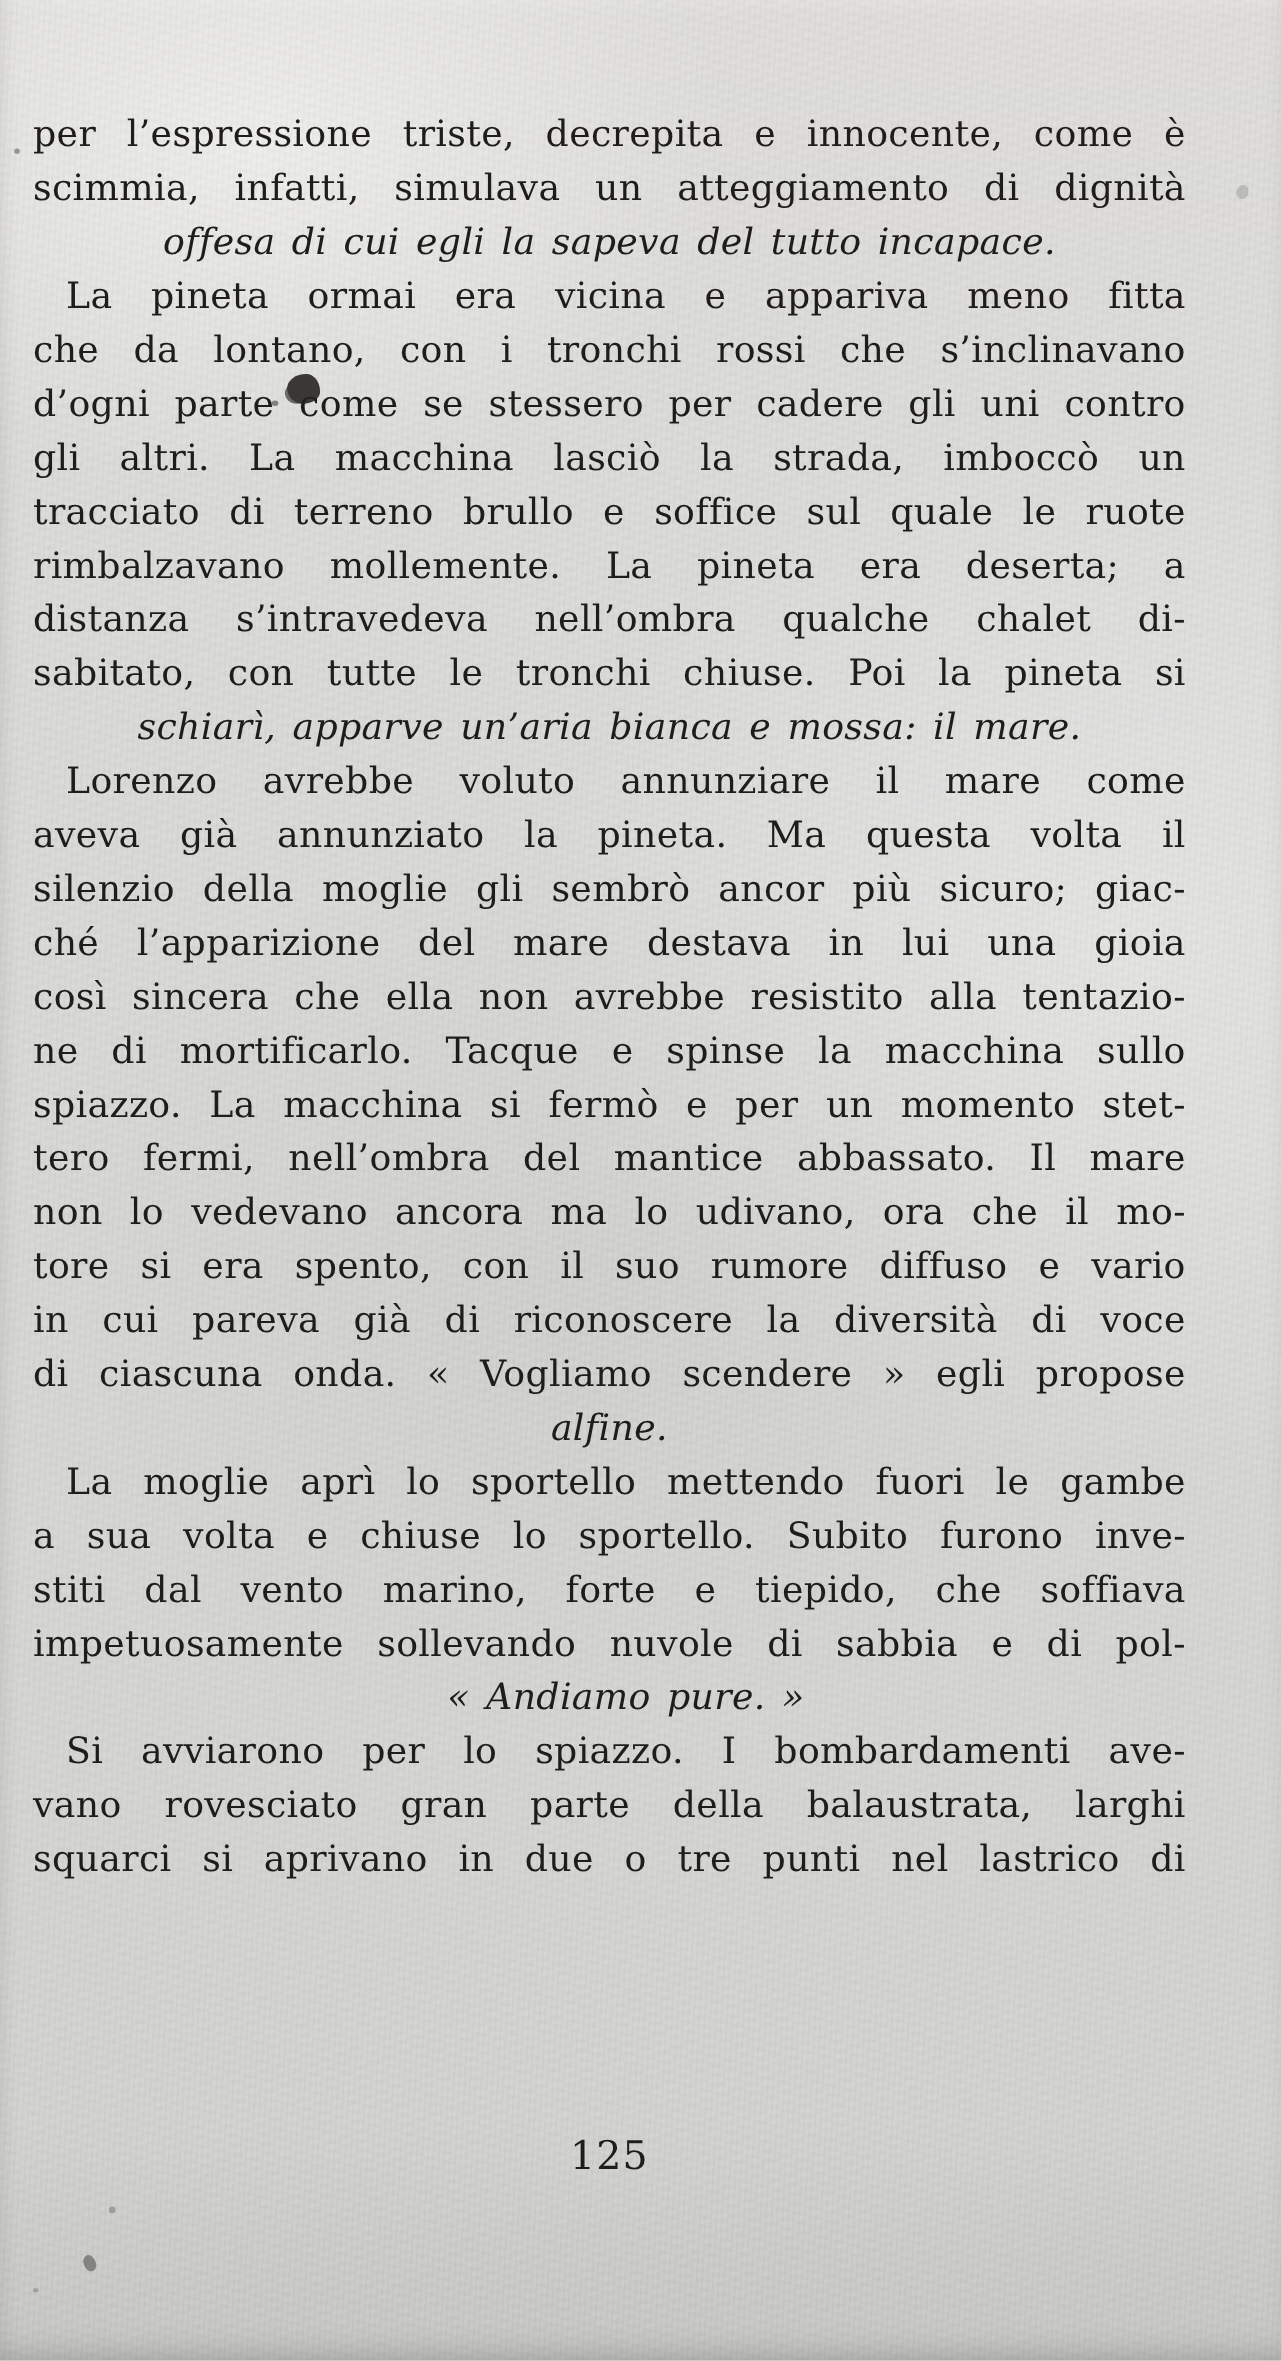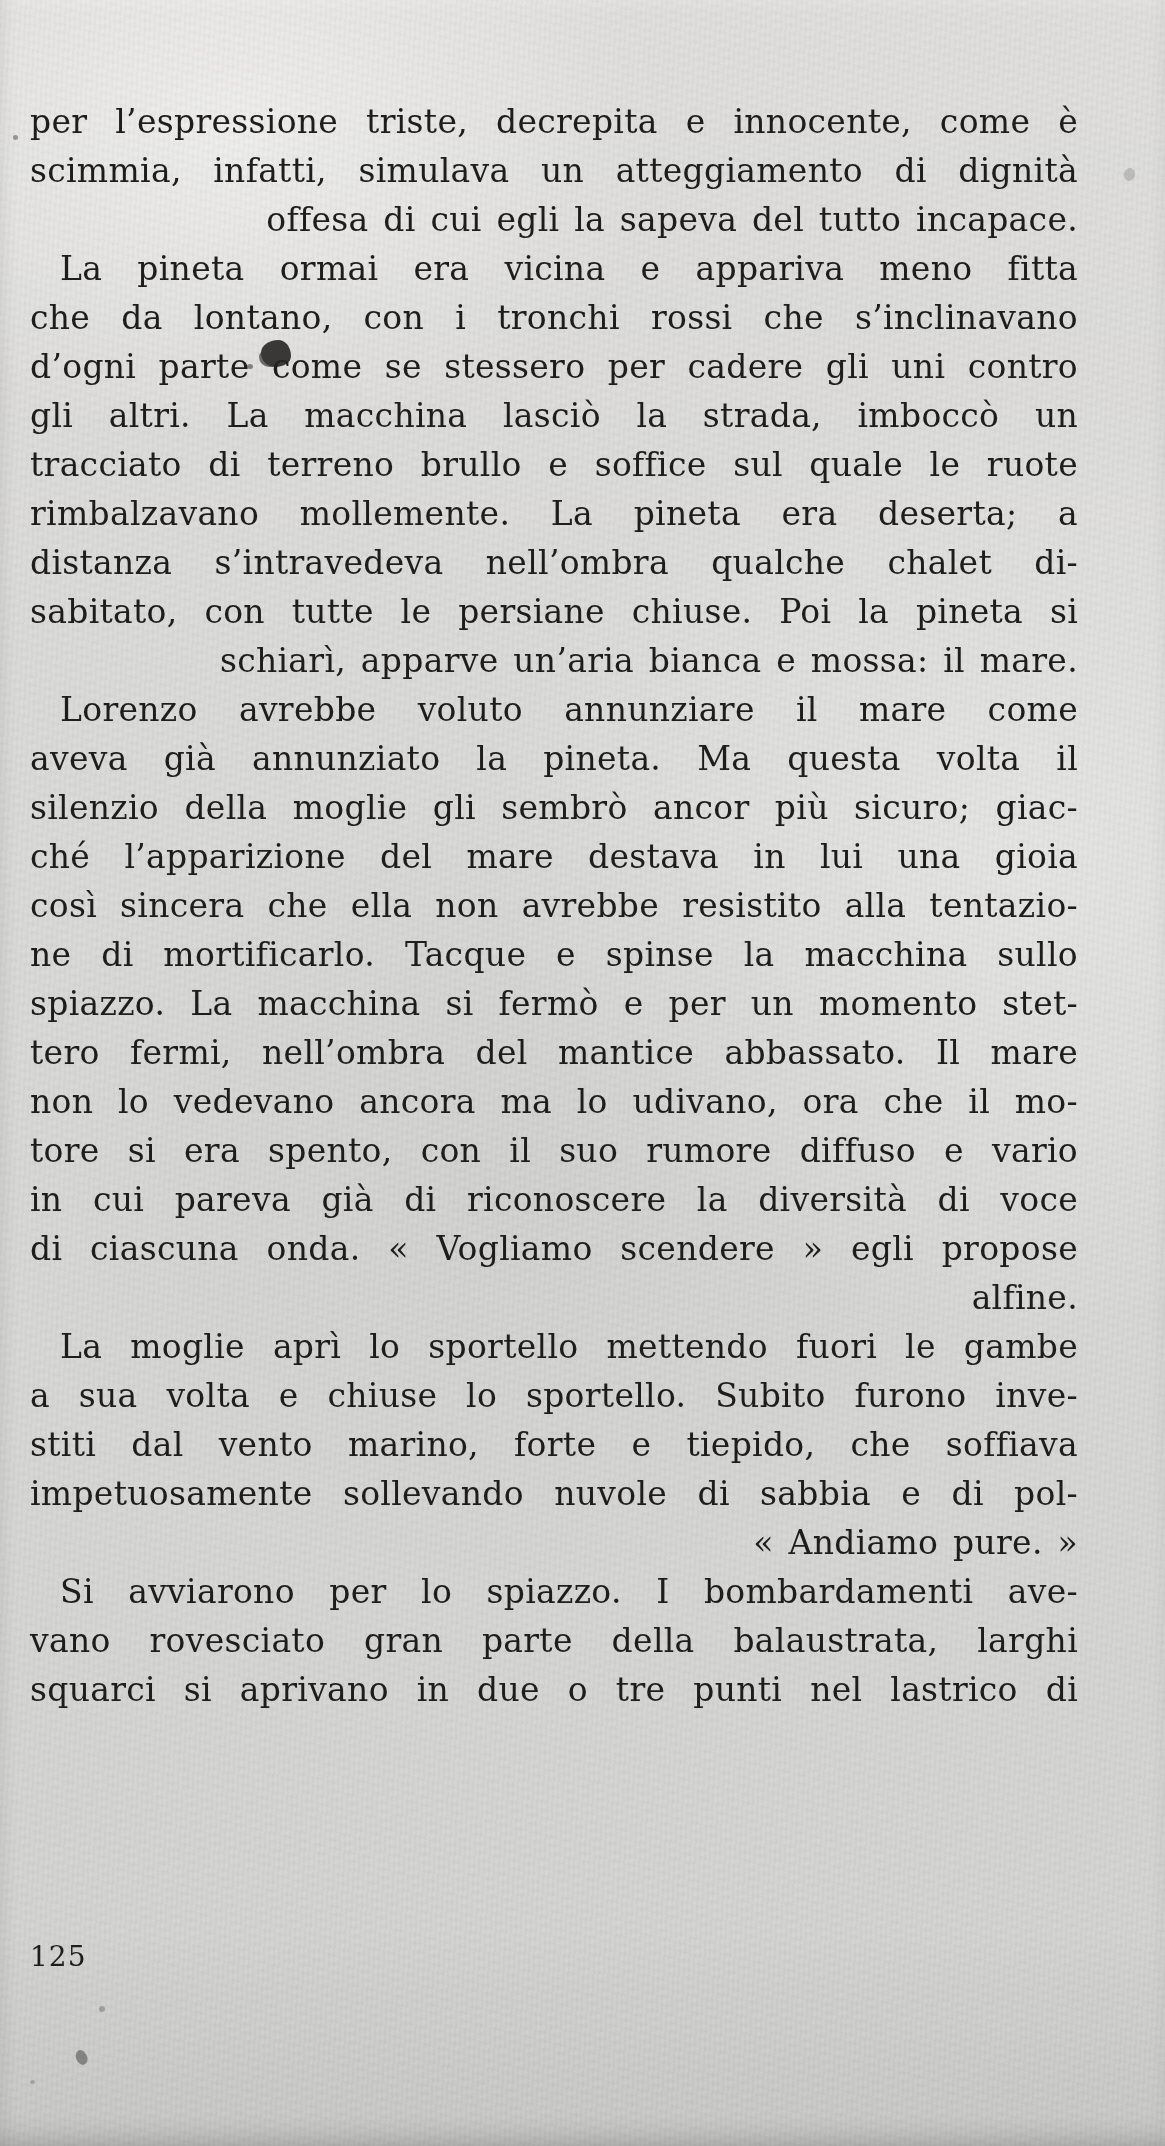--- a/index.html
+++ b/index.html
@@ -53,31 +53,33 @@
   }
   .line {
     height: 49px;
     white-space: normal;
   }
   .line.justify {
     text-align: justify;
     text-align-last: justify;
   }
   .line:not(.justify) {
-    text-align: right;
+    text-align: center;
     word-spacing: 4px;
+    font-style: italic;
   }
   .line.indent { padding-left: 30px; }
   .page-number {
     position: absolute;
     left: 30px;
     top: 1940px;
     width: 1048px;
+    text-align: center;
     font-family: "DejaVu Serif", "Liberation Serif", serif;
-    font-size: 28px;
+    font-size: 36px;
     color: #1e1d1b;
     letter-spacing: 1px;
   }
   
   .ink-blot {
     position: absolute;
     left: 261px;
     top: 340px;
     width: 30px;
     height: 27px;
@@ -114,21 +116,21 @@
       <div class="line justify">per l’espressione triste, decrepita e innocente, come è</div>
       <div class="line justify">scimmia, infatti, simulava un atteggiamento di dignità</div>
       <div class="line">offesa di cui egli la sapeva del tutto incapace.</div>
       <div class="line indent justify">La pineta ormai era vicina e appariva meno fitta</div>
       <div class="line justify">che da lontano, con i tronchi rossi che s’inclinavano</div>
       <div class="line justify">d’ogni parte come se stessero per cadere gli uni contro</div>
       <div class="line justify">gli altri. La macchina lasciò la strada, imboccò un</div>
       <div class="line justify">tracciato di terreno brullo e soffice sul quale le ruote</div>
       <div class="line justify">rimbalzavano mollemente. La pineta era deserta; a</div>
       <div class="line justify">distanza s’intravedeva nell’ombra qualche chalet di-</div>
-      <div class="line justify">sabitato, con tutte le persiane chiuse. Poi la pineta si</div>
+      <div class="line justify">sabitato, con tutte le tronchi chiuse. Poi la pineta si</div>
       <div class="line">schiarì, apparve un’aria bianca e mossa: il mare.</div>
       <div class="line indent justify">Lorenzo avrebbe voluto annunziare il mare come</div>
       <div class="line justify">aveva già annunziato la pineta. Ma questa volta il</div>
       <div class="line justify">silenzio della moglie gli sembrò ancor più sicuro; giac-</div>
       <div class="line justify">ché l’apparizione del mare destava in lui una gioia</div>
       <div class="line justify">così sincera che ella non avrebbe resistito alla tentazio-</div>
       <div class="line justify">ne di mortificarlo. Tacque e spinse la macchina sullo</div>
       <div class="line justify">spiazzo. La macchina si fermò e per un momento stet-</div>
       <div class="line justify">tero fermi, nell’ombra del mantice abbassato. Il mare</div>
       <div class="line justify">non lo vedevano ancora ma lo udivano, ora che il mo-</div>

